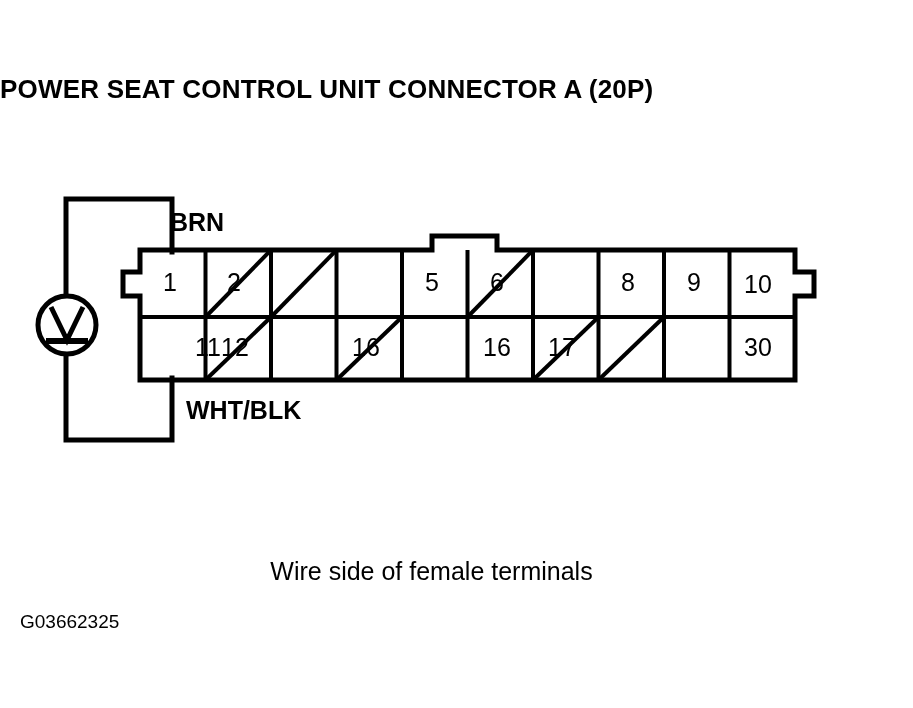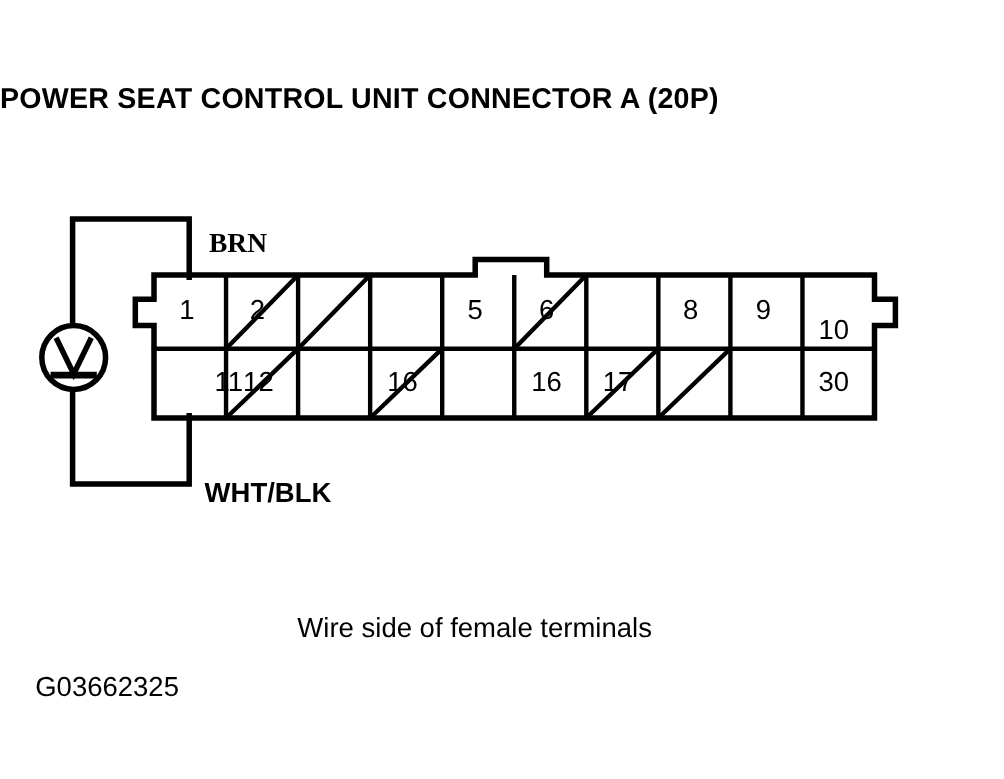--- a/index.html
+++ b/index.html
@@ -41,22 +41,22 @@
   }
 
   
   .wire-label {
     position: absolute;
     font-family: "Liberation Sans", sans-serif;
     font-weight: bold;
     font-size: 25px;
     white-space: nowrap;
   }
-  #label-brn { left: 190px; top: 208px; font-family: Liberation Serif, serif; }
-  #label-whtblk { left: 186px; top: 396px; margin-top: 38px; }
+  #label-brn { left: 170px; top: 208px; }
+  #label-whtblk { left: 186px; top: 396px; }
 
   
   .pin-num {
     position: absolute;
     font-family: "Liberation Sans", sans-serif;
     font-size: 25px;
     line-height: 1;
     white-space: nowrap;
     text-align: left;
   }
@@ -69,24 +69,24 @@
     width: 863px;
     text-align: center;
     font-family: "Liberation Sans", sans-serif;
     font-size: 25px;
     white-space: nowrap;
   }
 
   
   #figure-id {
     position: absolute;
-    left: 32px;
+    left: 20px;
     top: 611px;
     font-family: "Liberation Sans", sans-serif;
-    font-size: 25px;
+    font-size: 19px;
     white-space: nowrap;
   }
 </style>
 </head>
 <body>
 
 <div id="page">
 
   <div id="title">POWER SEAT CONTROL UNIT CONNECTOR A (20P)</div>
 
@@ -152,21 +152,21 @@
 
   <div class="wire-label" id="label-brn">BRN</div>
   <div class="wire-label" id="label-whtblk">WHT/BLK</div>
 
   <div class="pin-num" style="left:163px; top:270px;">1</div>
   <div class="pin-num" style="left:227px; top:270px;">2</div>
   <div class="pin-num" style="left:425px; top:270px;">5</div>
   <div class="pin-num" style="left:490px; top:270px;">6</div>
   <div class="pin-num" style="left:621px; top:270px;">8</div>
   <div class="pin-num" style="left:687px; top:270px;">9</div>
-  <div class="pin-num" style="left:744px; top:288px;">10</div>
+  <div class="pin-num" style="left:744px; top:272px;">10</div>
 
   <div class="pin-num" style="left:156px; top:335px;margin-left:39px;">11</div>
   <div class="pin-num" style="left:221px; top:335px;">12</div>
   <div class="pin-num" style="left:352px; top:335px;">16</div>
   <div class="pin-num" style="left:483px; top:335px;">16</div>
   <div class="pin-num" style="left:548px; top:335px;">17</div>
   <div class="pin-num" style="left:744px; top:335px;">30</div>
 
   <div id="caption">Wire side of female terminals</div>
   <div id="figure-id">G03662325</div>

